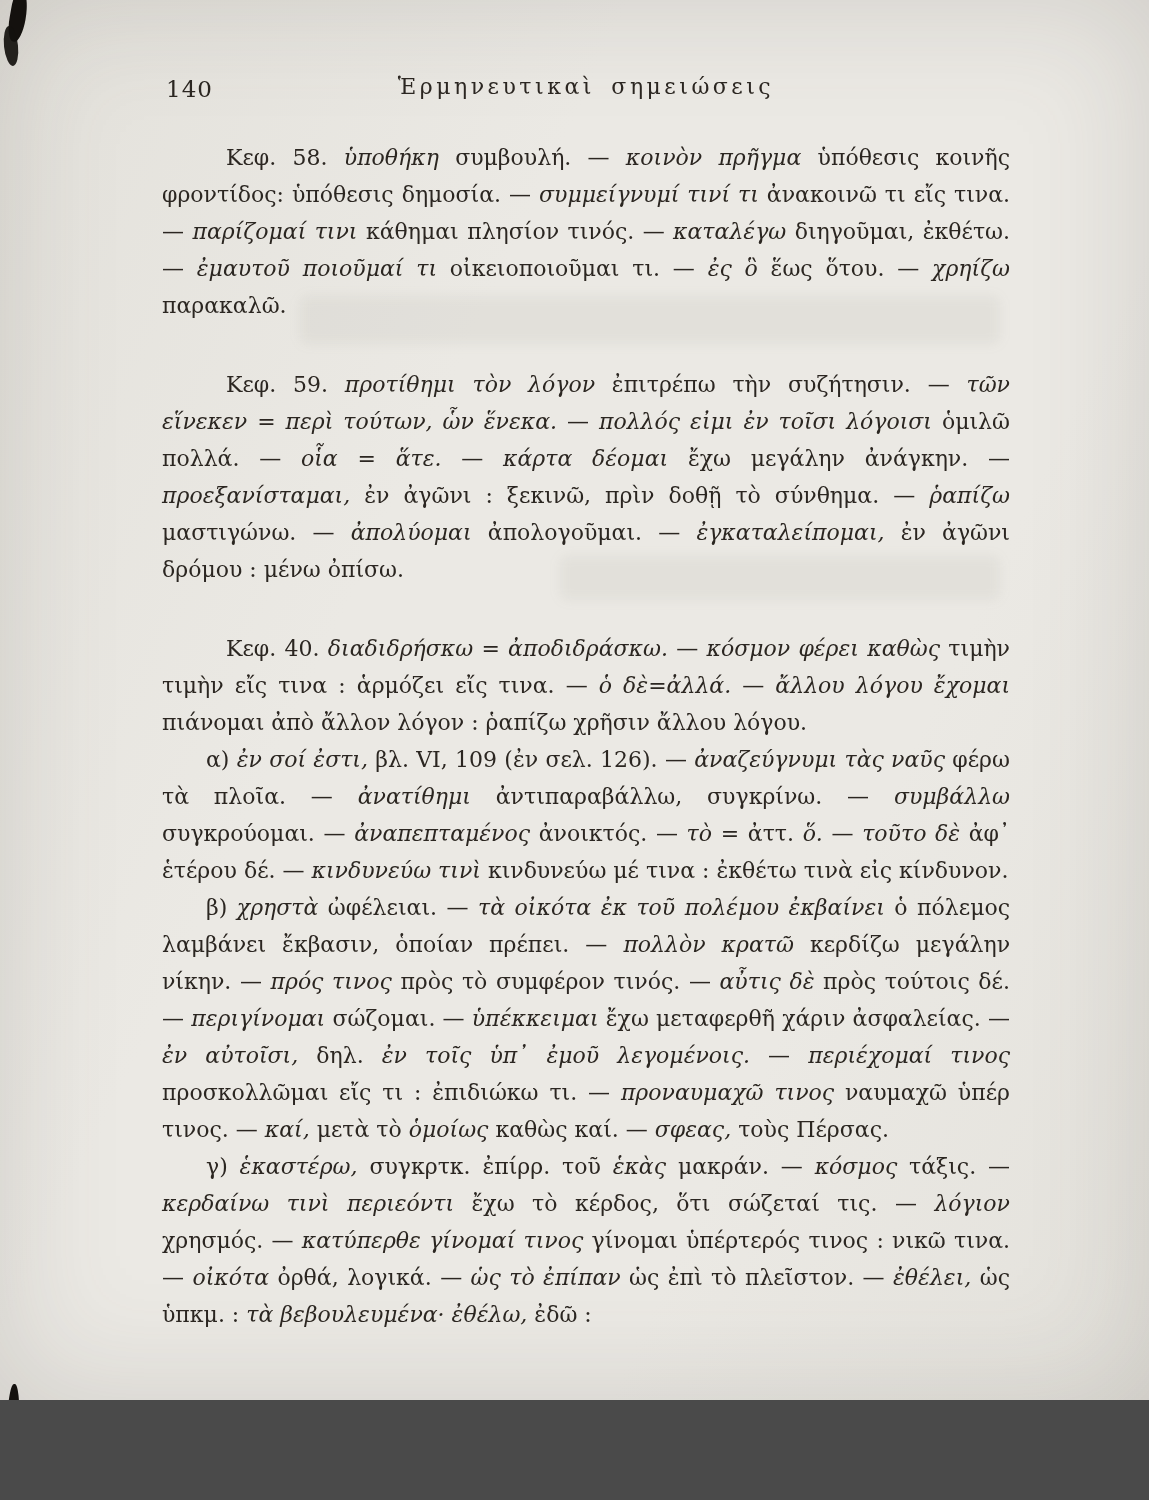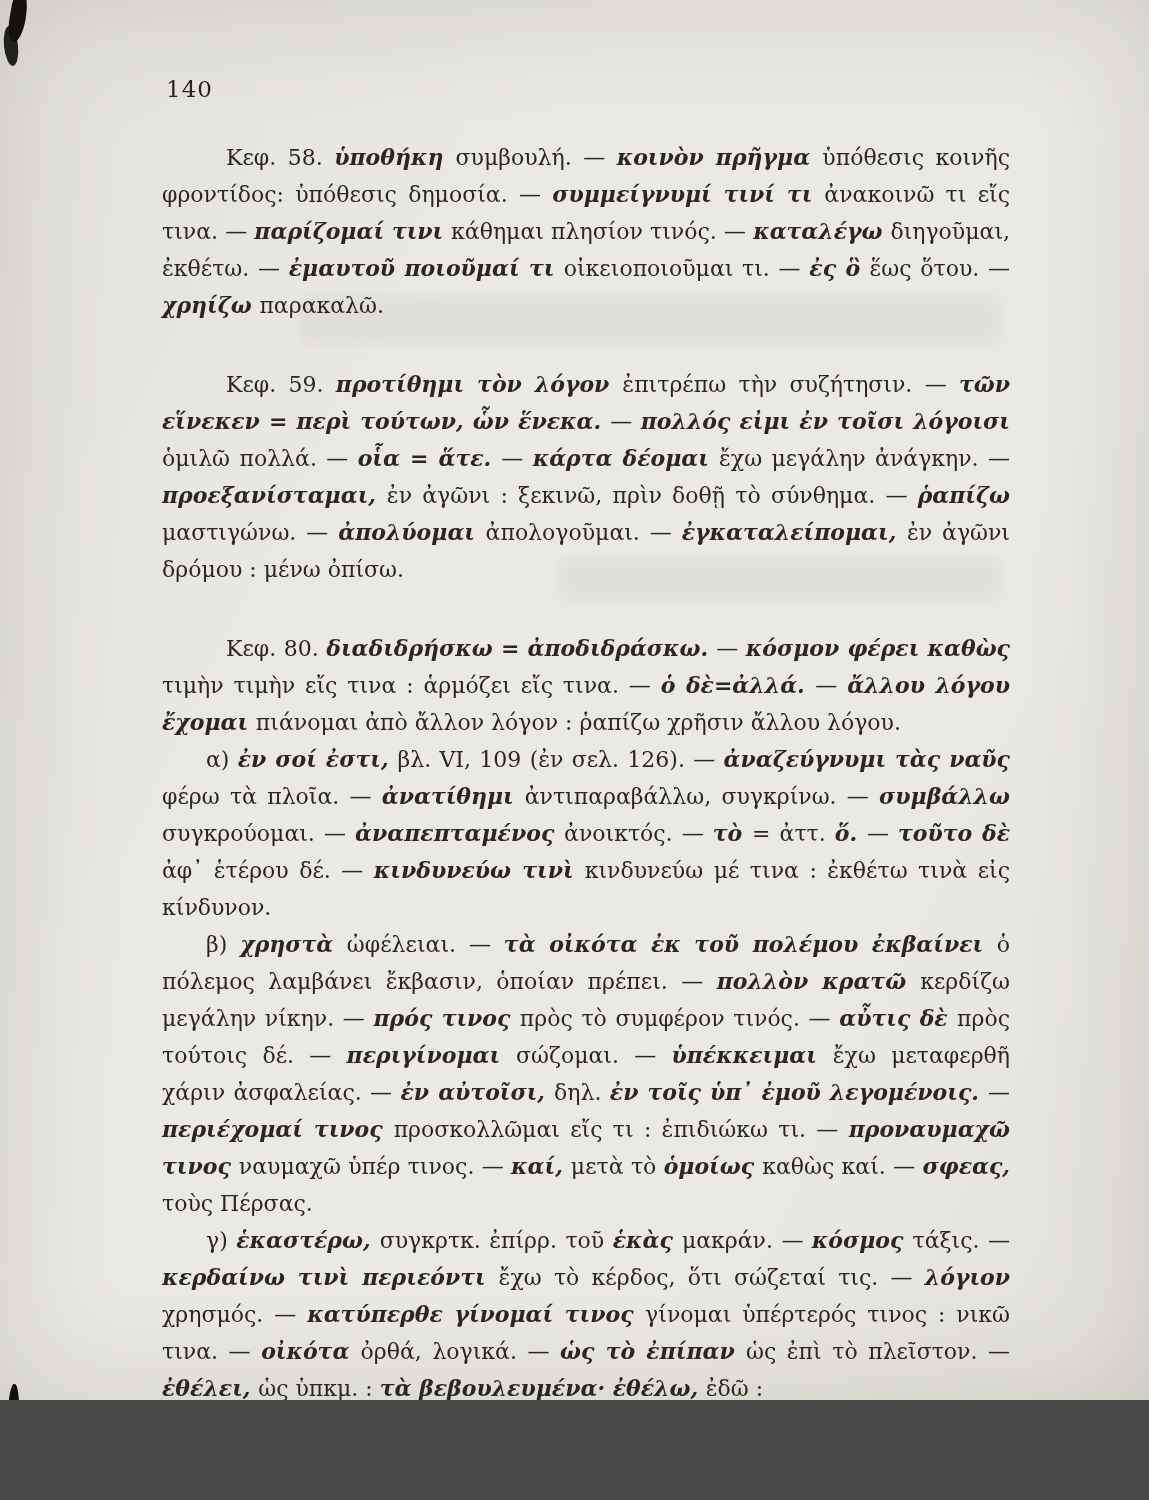--- a/index.html
+++ b/index.html
@@ -90,41 +90,42 @@
     text-indent: 44px;
   }
   .text-block p.chapter {
     margin-top: 42px;
     text-indent: 64px;
   }
   .text-block p.chapter.first {
     margin-top: 0;
   }
   .k { font-weight: normal; }            
-  .l { font-weight: bold; font-style: italic; margin-top: 14px; }  
+  .l { font-weight: normal; font-style: italic; margin-top: 14px; }  
 </style>
 </head>
 <body>
 
 <div class="page">
 
   <div class="artifact artifact-top-a"></div>
   <div class="artifact artifact-top-b"></div>
   <div class="artifact artifact-bottom-a"></div>
   <div class="artifact artifact-bottom-b"></div>
 
   <div class="smudge smudge-a"></div>
   <div class="smudge smudge-b"></div>
 
   <header class="page-header">
     <span class="page-number">140</span>
+    <span class="running-title">Ἑρμηνευτικαὶ σημειώσεις</span>
   </header>
 
   <main class="text-block">
       <p class="chapter first"><span class="k">Κεφ. 58. </span><span class="l">ὑποθήκη </span><span>συμβουλή. — </span><span class="l">κοινὸν πρῆγμα </span><span>ὑπόθεσις κοινῆς φροντίδος: ὑπόθεσις δημοσία. — </span><span class="l">συμμείγνυμί τινί τι </span><span>ἀνακοινῶ τι εἴς τινα. — </span><span class="l">παρίζομαί τινι </span><span>κάθημαι πλησίον τινός. — </span><span class="l">καταλέγω </span><span>διηγοῦμαι, ἐκθέτω. — </span><span class="l">ἐμαυτοῦ ποιοῦμαί τι </span><span>οἰκειοποιοῦμαι τι. — </span><span class="l">ἐς ὃ </span><span>ἕως ὅτου. — </span><span class="l">χρηίζω </span><span>παρακαλῶ.</span></p>
       <p class="chapter"><span class="k">Κεφ. 59. </span><span class="l">προτίθημι τὸν λόγον </span><span>ἐπιτρέπω τὴν συζήτησιν. — </span><span class="l">τῶν εἵνεκεν = περὶ τούτων, ὧν ἕνεκα. </span><span>— </span><span class="l">πολλός εἰμι ἐν τοῖσι λόγοισι </span><span>ὁμιλῶ πολλά. — </span><span class="l">οἷα = ἅτε. </span><span>— </span><span class="l">κάρτα δέομαι </span><span>ἔχω μεγάλην ἀνάγκην. — </span><span class="l">προεξανίσταμαι, </span><span>ἐν ἀγῶνι : ξεκινῶ, πρὶν δοθῇ τὸ σύνθημα. — </span><span class="l">ῥαπίζω </span><span>μαστιγώνω. — </span><span class="l">ἀπολύομαι </span><span>ἀπολογοῦμαι. — </span><span class="l">ἐγκαταλείπομαι, </span><span>ἐν ἀγῶνι δρόμου : μένω ὀπίσω.</span></p>
-      <p class="chapter"><span class="k">Κεφ. 80. </span><span class="l">διαδιδρήσκω = ἀποδιδράσκω. </span><span>— </span><span class="l">κόσμον φέρει καθὼς </span><span>τιμὴν τιμὴν εἴς τινα : ἁρμόζει εἴς τινα. — </span><span class="l">ὁ δὲ=ἀλλά. </span><span>— </span><span class="l">ἄλλου λόγου ἔχομαι </span><span>πιάνομαι ἀπὸ ἄλλον λόγον : ῥαπίζω χρῆσιν ἄλλου λόγου.</span></p>
+      <p class="chapter"><span class="k">Κεφ. 40. </span><span class="l">διαδιδρήσκω = ἀποδιδράσκω. </span><span>— </span><span class="l">κόσμον φέρει καθὼς </span><span>τιμὴν τιμὴν εἴς τινα : ἁρμόζει εἴς τινα. — </span><span class="l">ὁ δὲ=ἀλλά. </span><span>— </span><span class="l">ἄλλου λόγου ἔχομαι </span><span>πιάνομαι ἀπὸ ἄλλον λόγον : ῥαπίζω χρῆσιν ἄλλου λόγου.</span></p>
       <p><span>α) </span><span class="l">ἐν σοί ἐστι, </span><span>βλ. VI, 109 (ἐν σελ. 126). — </span><span class="l">ἀναζεύγνυμι τὰς ναῦς </span><span>φέρω τὰ πλοῖα. — </span><span class="l">ἀνατίθημι </span><span>ἀντιπαραβάλλω, συγκρίνω. — </span><span class="l">συμβάλλω </span><span>συγκρούομαι. — </span><span class="l">ἀναπεπταμένος </span><span>ἀνοικτός. — </span><span class="l">τὸ </span><span>= ἀττ. </span><span class="l">ὅ. </span><span>— </span><span class="l">τοῦτο δὲ </span><span>ἀφ᾽ ἑτέρου δέ. — </span><span class="l">κινδυνεύω τινὶ </span><span>κινδυνεύω μέ τινα : ἐκθέτω τινὰ εἰς κίνδυνον.</span></p>
       <p><span>β) </span><span class="l">χρηστὰ </span><span>ὠφέλειαι. — </span><span class="l">τὰ οἰκότα ἐκ τοῦ πολέμου ἐκβαίνει </span><span>ὁ πόλεμος λαμβάνει ἔκβασιν, ὁποίαν πρέπει. — </span><span class="l">πολλὸν κρατῶ </span><span>κερδίζω μεγάλην νίκην. — </span><span class="l">πρός τινος </span><span>πρὸς τὸ συμφέρον τινός. — </span><span class="l">αὖτις δὲ </span><span>πρὸς τούτοις δέ. — </span><span class="l">περιγίνομαι </span><span>σώζομαι. — </span><span class="l">ὑπέκκειμαι </span><span>ἔχω μεταφερθῆ χάριν ἀσφαλείας. — </span><span class="l">ἐν αὐτοῖσι, </span><span>δηλ. </span><span class="l">ἐν τοῖς ὑπ᾽ ἐμοῦ λεγομένοις. </span><span>— </span><span class="l">περιέχομαί τινος </span><span>προσκολλῶμαι εἴς τι : ἐπιδιώκω τι. — </span><span class="l">προναυμαχῶ τινος </span><span>ναυμαχῶ ὑπέρ τινος. — </span><span class="l">καί, </span><span>μετὰ τὸ </span><span class="l">ὁμοίως </span><span>καθὼς καί. — </span><span class="l">σφεας, </span><span>τοὺς Πέρσας.</span></p>
       <p><span>γ) </span><span class="l">ἑκαστέρω, </span><span>συγκρτκ. ἐπίρρ. τοῦ </span><span class="l">ἑκὰς </span><span>μακράν. — </span><span class="l">κόσμος </span><span>τάξις. — </span><span class="l">κερδαίνω τινὶ περιεόντι </span><span>ἔχω τὸ κέρδος, ὅτι σώζεταί τις. — </span><span class="l">λόγιον </span><span>χρησμός. — </span><span class="l">κατύπερθε γίνομαί τινος </span><span>γίνομαι ὑπέρτερός τινος : νικῶ τινα. — </span><span class="l">οἰκότα </span><span>ὀρθά, λογικά. — </span><span class="l">ὡς τὸ ἐπίπαν </span><span>ὡς ἐπὶ τὸ πλεῖστον. — </span><span class="l">ἐθέλει, </span><span>ὡς ὑπκμ. : </span><span class="l">τὰ βεβουλευμένα· ἐθέλω, </span><span>ἐδῶ :</span></p>
     </main>
 
 </div>
 
 </body></html>

